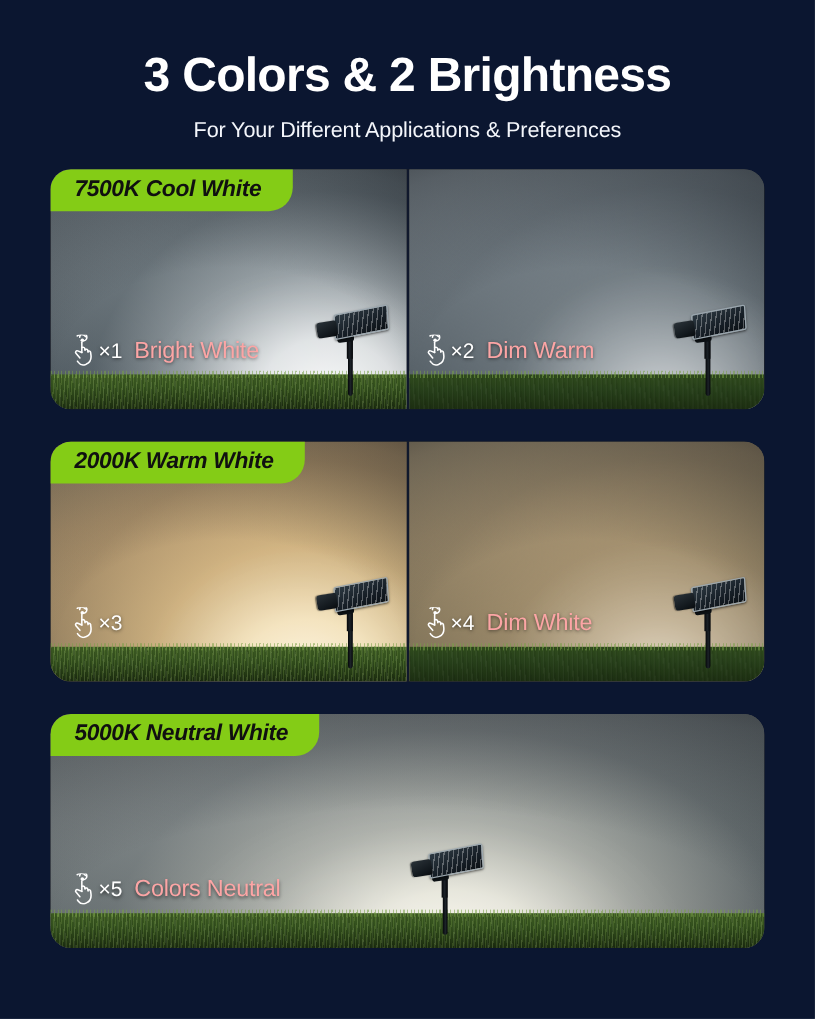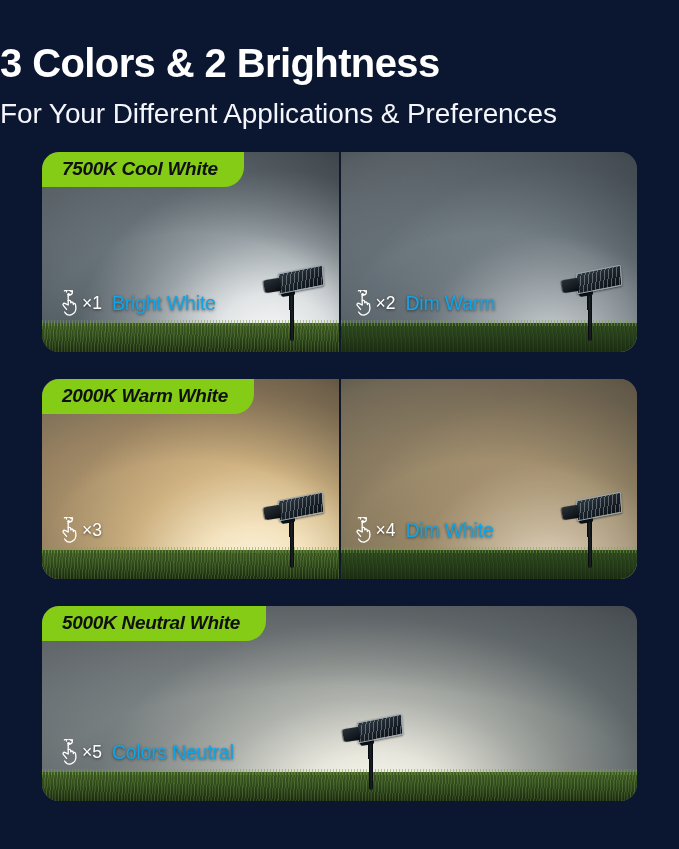--- a/index.html
+++ b/index.html
@@ -21,32 +21,33 @@
   .page {
     position: relative;
     width: 679px;
     height: 849px;
     background: #0b1630;
   }
 
   
   .header {
     padding-top: 40px;
+    text-align: center;
   }
   .title {
     font-size: 40px;
     font-weight: bold;
     letter-spacing: -0.6px;
     color: #ffffff;
     line-height: 1.15;
     white-space: nowrap;
   }
   .subtitle {
     margin-top: 12px;
-    font-size: 28px;
+    font-size: 18px;
     font-weight: normal;
     color: #f4f6fb;
     letter-spacing: -0.1px;
     white-space: nowrap;
   }
 
   
   .rows {
     margin: 0 auto;
     width: 595px;
@@ -253,21 +254,21 @@
   .tap-icon svg { display: block; width: 23px; height: 26px; }
   .count {
     font-size: 17.5px;
     font-weight: normal;
     color: #ffffff;
     letter-spacing: 0px;
   }
   .mode {
     font-size: 19.5px;
     font-weight: normal;
-    color: #0ea5e9;
+    color: #fca5a5;
     margin-left: 9px;
     letter-spacing: -0.2px;
     white-space: nowrap;
   }
 </style>
 </head>
 <body>
 
 <div class="page">
 

